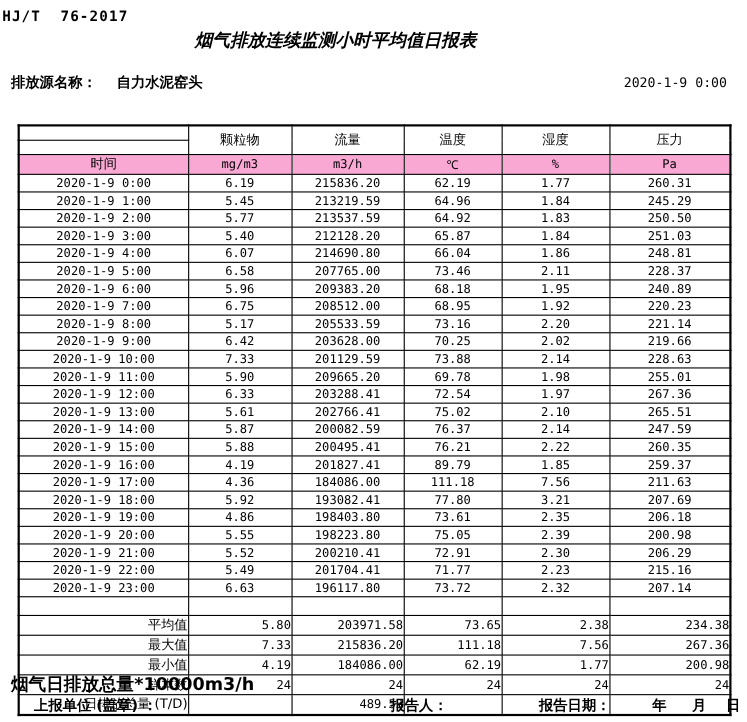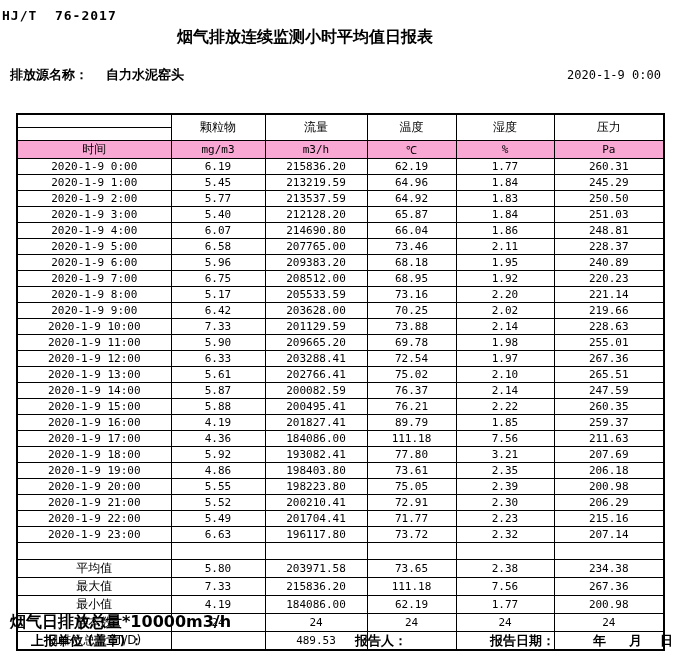--- a/index.html
+++ b/index.html
@@ -15,21 +15,21 @@
   .page { position: relative; width: 679px; height: 656px; }
 
   .standard {
     position: absolute; left: 2px; top: 8px;
     font-family: "DejaVu Sans Mono", monospace;
     font-size: 13px; font-weight: bold; letter-spacing: 1px;
     white-space: pre;
   }
   .title {
     position: absolute; left: 0; top: 27px; width: 610px;
-    text-align: center; font-size: 16px; font-weight: bold;
+    text-align: center; font-size: 16px; font-weight: bold; font-style: italic;
   }
   .meta-label {
     position: absolute; left: 10px; top: 66px;
     font-size: 13px; font-weight: bold; white-space: pre;
   }
   .meta-date {
     position: absolute; left: 567px; top: 68px;
     font-family: "DejaVu Sans Mono", monospace; font-size: 12px;
   }
 
@@ -48,21 +48,21 @@
   tr.green-row td { background: #f9a8d4; height: 15px; }
   tr.green-row td.time-h { font-size: 12px; }
   tr.green-row td.unit {
     font-family: "DejaVu Sans Mono", monospace; font-size: 11px; margin-left: 41px;
   }
   tr.data-row td {
     height: 15px; font-family: "DejaVu Sans Mono", monospace; font-size: 11px;
   }
   tr.spacer-row td { height: 16px; }
   tr.summary-row td {
-    height: 15px; font-family: "DejaVu Sans Mono", monospace; font-size: 11px;
+    height: 15px; font-family: "DejaVu Sans Mono", monospace; font-size: 11px; text-align: right;
   }
   tr.summary-row td.c-time {
     font-family: "DejaVu Sans", sans-serif; font-size: 12px;
   }
 
   .note {
     position: absolute; left: 10px; top: 612px;
     font-size: 16px; font-weight: bold;
   }
   .sign-row span {

